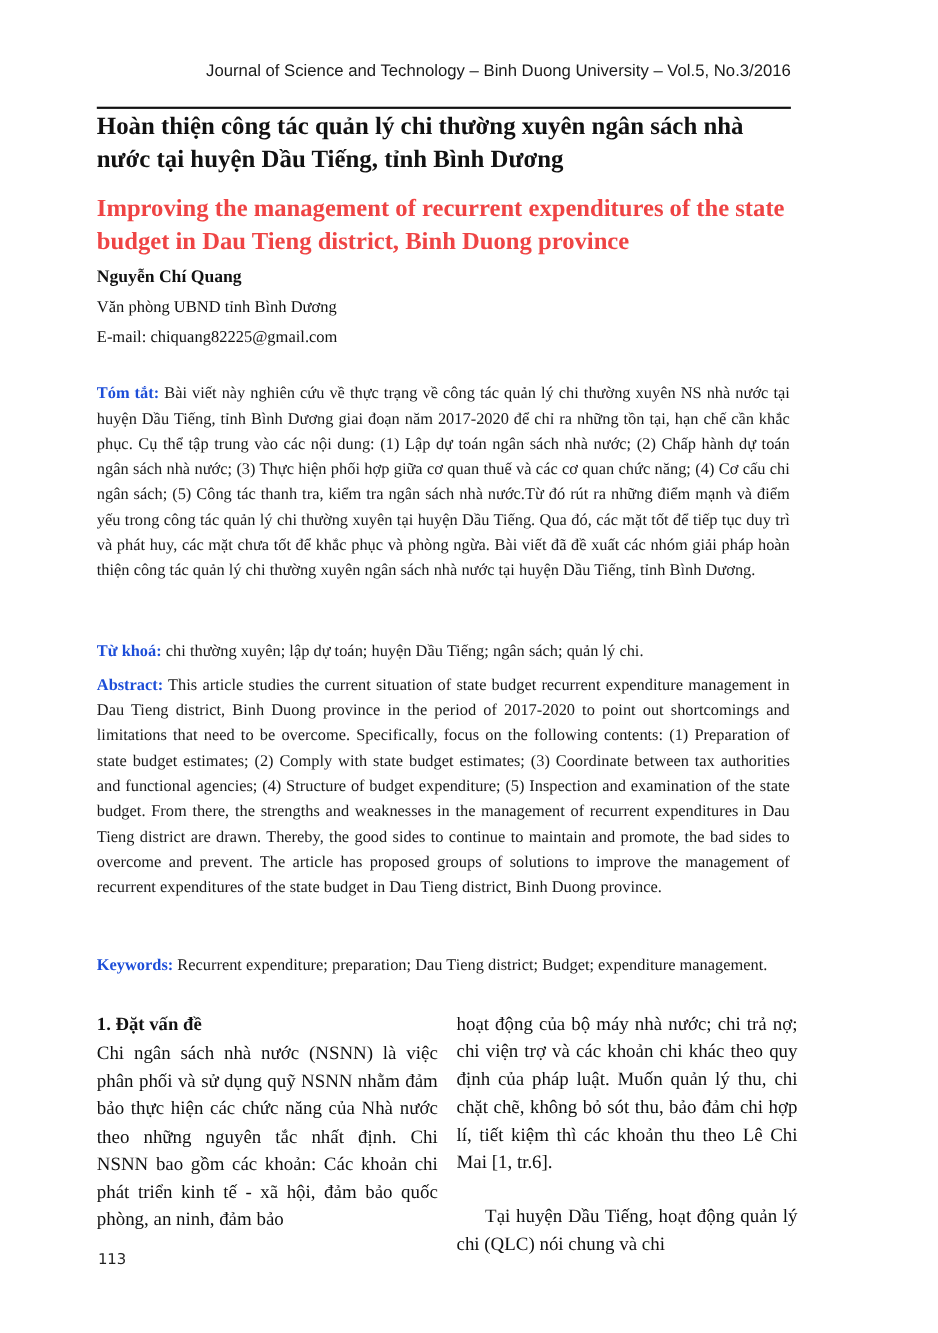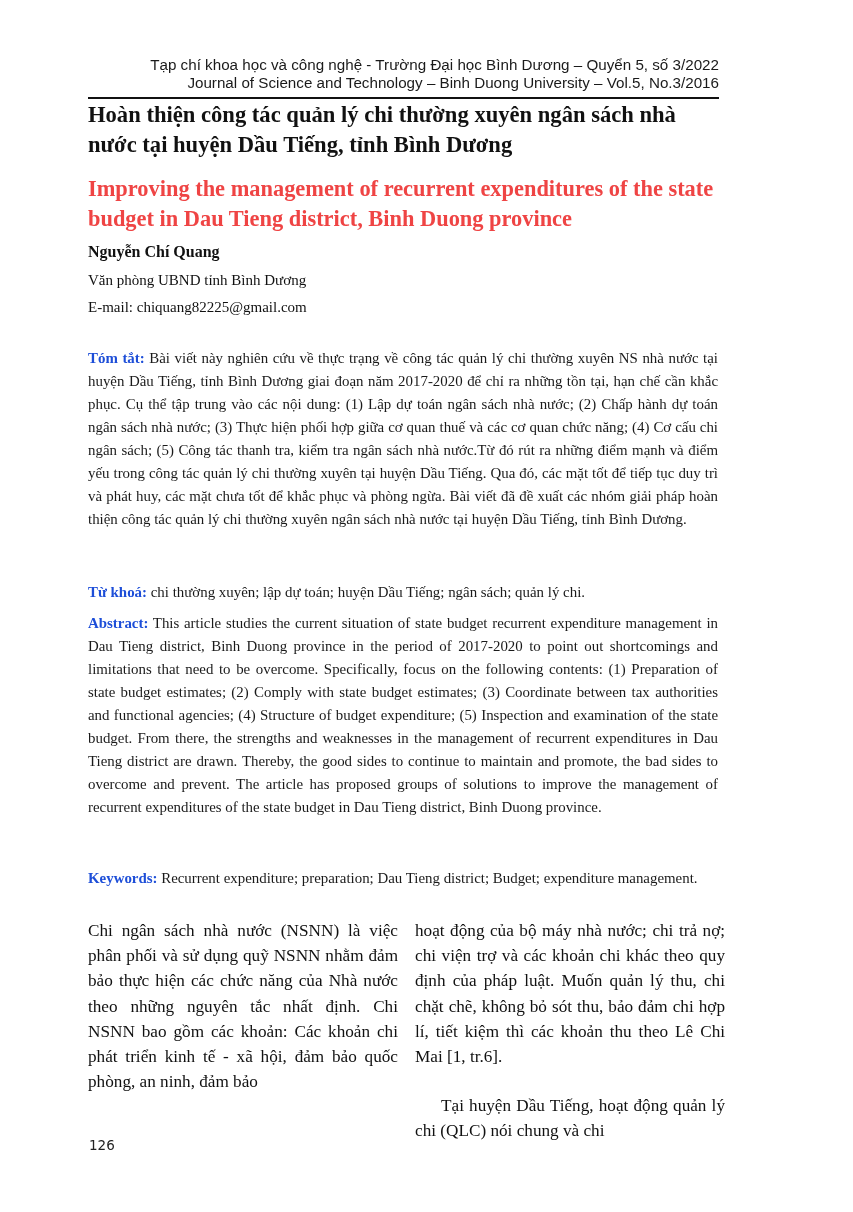--- a/index.html
+++ b/index.html
@@ -55,42 +55,42 @@
 
     .page-number {
       position: absolute; left: 89px; top: 1137px;
       font-family: "DejaVu Sans", sans-serif; font-size: 13.5px; color: #222;
     }
   </style>
 </head>
 <body>
 
 <div class="running-header">
-  <div>Tạp chí khoa học và công nghệ - Trường Đại học Bình Dương – Quyển 5, số 3/2022</div>
   <div>Journal of Science and Technology – Binh Duong University – Vol.5, No.3/2016</div>
 </div>
 <div class="header-rule"></div>
 
 <h1 class="title-vi">Hoàn thiện công tác quản lý chi thường xuyên ngân sách nhà nước tại huyện Dầu Tiếng, tỉnh Bình Dương</h1>
 <h2 class="title-en">Improving the management of recurrent expenditures of the state budget in Dau Tieng district, Binh Duong province</h2>
 
 <div class="author">Nguyễn Chí Quang</div>
 <div class="affiliation">Văn phòng UBND tỉnh Bình Dương</div>
 <div class="email">E-mail: chiquang82225@gmail.com</div>
 
 <p class="abstract-block" id="abstract-vi"><span class="lead">Tóm tắt:</span><span> Bài viết này nghiên cứu về thực trạng về công tác quản lý chi thường xuyên NS nhà nước tại huyện Dầu Tiếng, tỉnh Bình Dương giai đoạn năm 2017-2020 để chỉ ra những tồn tại, hạn chế cần khắc phục. Cụ thể tập trung vào các nội dung: (1) Lập dự toán ngân sách nhà nước; (2) Chấp hành dự toán ngân sách nhà nước; (3) Thực hiện phối hợp giữa cơ quan thuế và các cơ quan chức năng; (4) Cơ cấu chi ngân sách; (5) Công tác thanh tra, kiểm tra ngân sách nhà nước.Từ đó rút ra những điểm mạnh và điểm yếu trong công tác quản lý chi thường xuyên tại huyện Dầu Tiếng. Qua đó, các mặt tốt để tiếp tục duy trì và phát huy, các mặt chưa tốt để khắc phục và phòng ngừa. Bài viết đã đề xuất các nhóm giải pháp hoàn thiện công tác quản lý chi thường xuyên ngân sách nhà nước tại huyện Dầu Tiếng, tỉnh Bình Dương.</span></p>
 
 <p class="abstract-block" id="keywords-vi"><span class="lead">Từ khoá:</span><span> chi thường xuyên; lập dự toán; huyện Dầu Tiếng; ngân sách; quản lý chi.</span></p>
 
 <p class="abstract-block" id="abstract-en"><span class="lead">Abstract:</span><span> This article studies the current situation of state budget recurrent expenditure management in Dau Tieng district, Binh Duong province in the period of 2017-2020 to point out shortcomings and limitations that need to be overcome. Specifically, focus on the following contents: (1) Preparation of state budget estimates; (2) Comply with state budget estimates; (3) Coordinate between tax authorities and functional agencies; (4) Structure of budget expenditure; (5) Inspection and examination of the state budget. From there, the strengths and weaknesses in the management of recurrent expenditures in Dau Tieng district are drawn. Thereby, the good sides to continue to maintain and promote, the bad sides to overcome and prevent. The article has proposed groups of solutions to improve the management of recurrent expenditures of the state budget in Dau Tieng district, Binh Duong province.</span></p>
 
 <p class="abstract-block" id="keywords-en"><span class="lead">Keywords:</span><span> Recurrent expenditure; preparation; Dau Tieng district; Budget; expenditure management.</span></p>
 
 <div class="column col-left">
+  <div class="section-heading">1. Đặt vấn đề</div>
   <p>Chi ngân sách nhà nước (NSNN) là việc phân phối và sử dụng quỹ NSNN nhằm đảm bảo thực hiện các chức năng của Nhà nước theo những nguyên tắc nhất định. Chi NSNN bao gồm các khoản: Các khoản chi phát triển kinh tế - xã hội, đảm bảo quốc phòng, an ninh, đảm bảo</p>
 </div>
 
 <div class="column col-right">
   <p>hoạt động của bộ máy nhà nước; chi trả nợ; chi viện trợ và các khoản chi khác theo quy định của pháp luật. Muốn quản lý thu, chi chặt chẽ, không bỏ sót thu, bảo đảm chi hợp lí, tiết kiệm thì các khoản thu theo Lê Chi Mai [1, tr.6].</p>
   <p class="para-indent">Tại huyện Dầu Tiếng, hoạt động quản lý chi (QLC) nói chung và chi</p>
 </div>
 
-<div class="page-number">126</div>
+<div class="page-number">113</div>
 
 </body></html>

